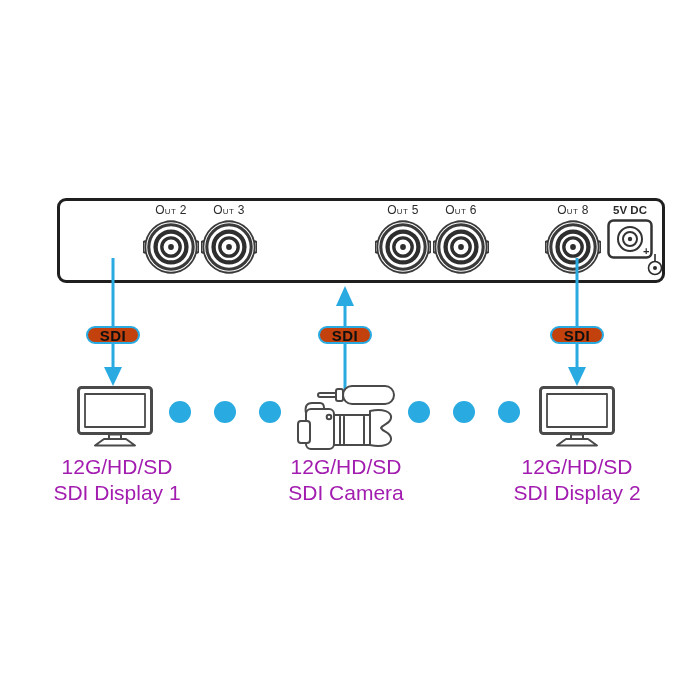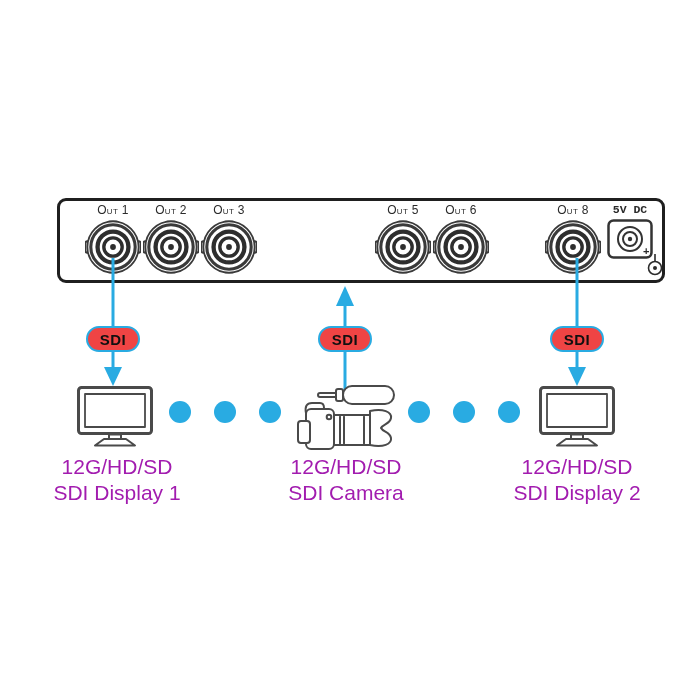--- a/index.html
+++ b/index.html
@@ -11,30 +11,30 @@
   .panel{left:57px;top:198px;width:608px;height:85px;box-sizing:border-box;
          border:3px solid #1f1f1f;border-radius:9px;background:#fff;}
 
   
   .port{width:58px;height:78px;top:203px;display:flex;flex-direction:column;align-items:center;}
   .port-label{font-size:12px;font-variant:small-caps;letter-spacing:.3px;color:#2b2b2b;
               height:15px;line-height:15px;white-space:nowrap;}
   .bnc-svg{width:56px;height:56px;margin-top:1px;}
 
   
-  .power{left:604px;top:203px;width:52px;display:flex;flex-direction:column;align-items:center;font-family:Liberation Mono, monospace;}
+  .power{left:604px;top:203px;width:52px;display:flex;flex-direction:column;align-items:center;}
   .power-label{font-size:11.5px;font-weight:bold;color:#2b2b2b;height:14px;line-height:14px;white-space:nowrap;}
   .dc-svg{width:46px;height:40px;margin-top:2px;}
   .polarity-svg{left:641px;top:245px;width:26px;height:32px;}
 
   
   .cable-svg{overflow:visible;}
 
   
-  .sdi-bubble{top:326px;width:54px;height:26px;box-sizing:border-box;background:#ef4444;
+  .sdi-bubble{top:326px;width:54px;height:18px;box-sizing:border-box;background:#c2410c;
               border:2.5px solid #29ABE2;border-radius:14px;display:flex;align-items:center;
               justify-content:center;font-size:15px;font-weight:bold;color:#101010;letter-spacing:.5px;}
 
   
   .monitor-svg{width:76px;height:62px;top:386px;}
   .camera-svg{width:100px;height:72px;left:296px;top:383px;}
 
   .dot{width:22px;height:22px;border-radius:50%;background:#29ABE2;top:401px;}
 
   .endpoint-label{top:454px;width:200px;text-align:center;font-size:21px;line-height:26px;color:#a21caf;}
@@ -82,26 +82,20 @@
       <line x1="68" y1="33.5" x2="68" y2="60.5"></line>
       <path d="M74 28 C87 25 96 29 95 35 C94 41 87 41 85 45 C87 49 94 49 95 55 C96 61 87 65 74 62 Z"></path>
     </g>
   </defs>
 </svg>
 
 <div id="canvas">
 
   <div class="abs panel"></div>
 
-  <div class="abs port" style="left:84px">
-    <div class="port-label">Out 1</div>
-    <svg class="bnc-svg" viewBox="0 0 58 58">
-        <use href="#sym-bnc" xlink:href="#sym-bnc"></use>
-      </svg>
-  </div>
   <div class="abs port" style="left:142px">
     <div class="port-label">Out 2</div>
     <svg class="bnc-svg" viewBox="0 0 58 58">
         <use href="#sym-bnc" xlink:href="#sym-bnc"></use>
       </svg>
   </div>
   <div class="abs port" style="left:200px">
     <div class="port-label">Out 3</div>
     <svg class="bnc-svg" viewBox="0 0 58 58">
         <use href="#sym-bnc" xlink:href="#sym-bnc"></use>

